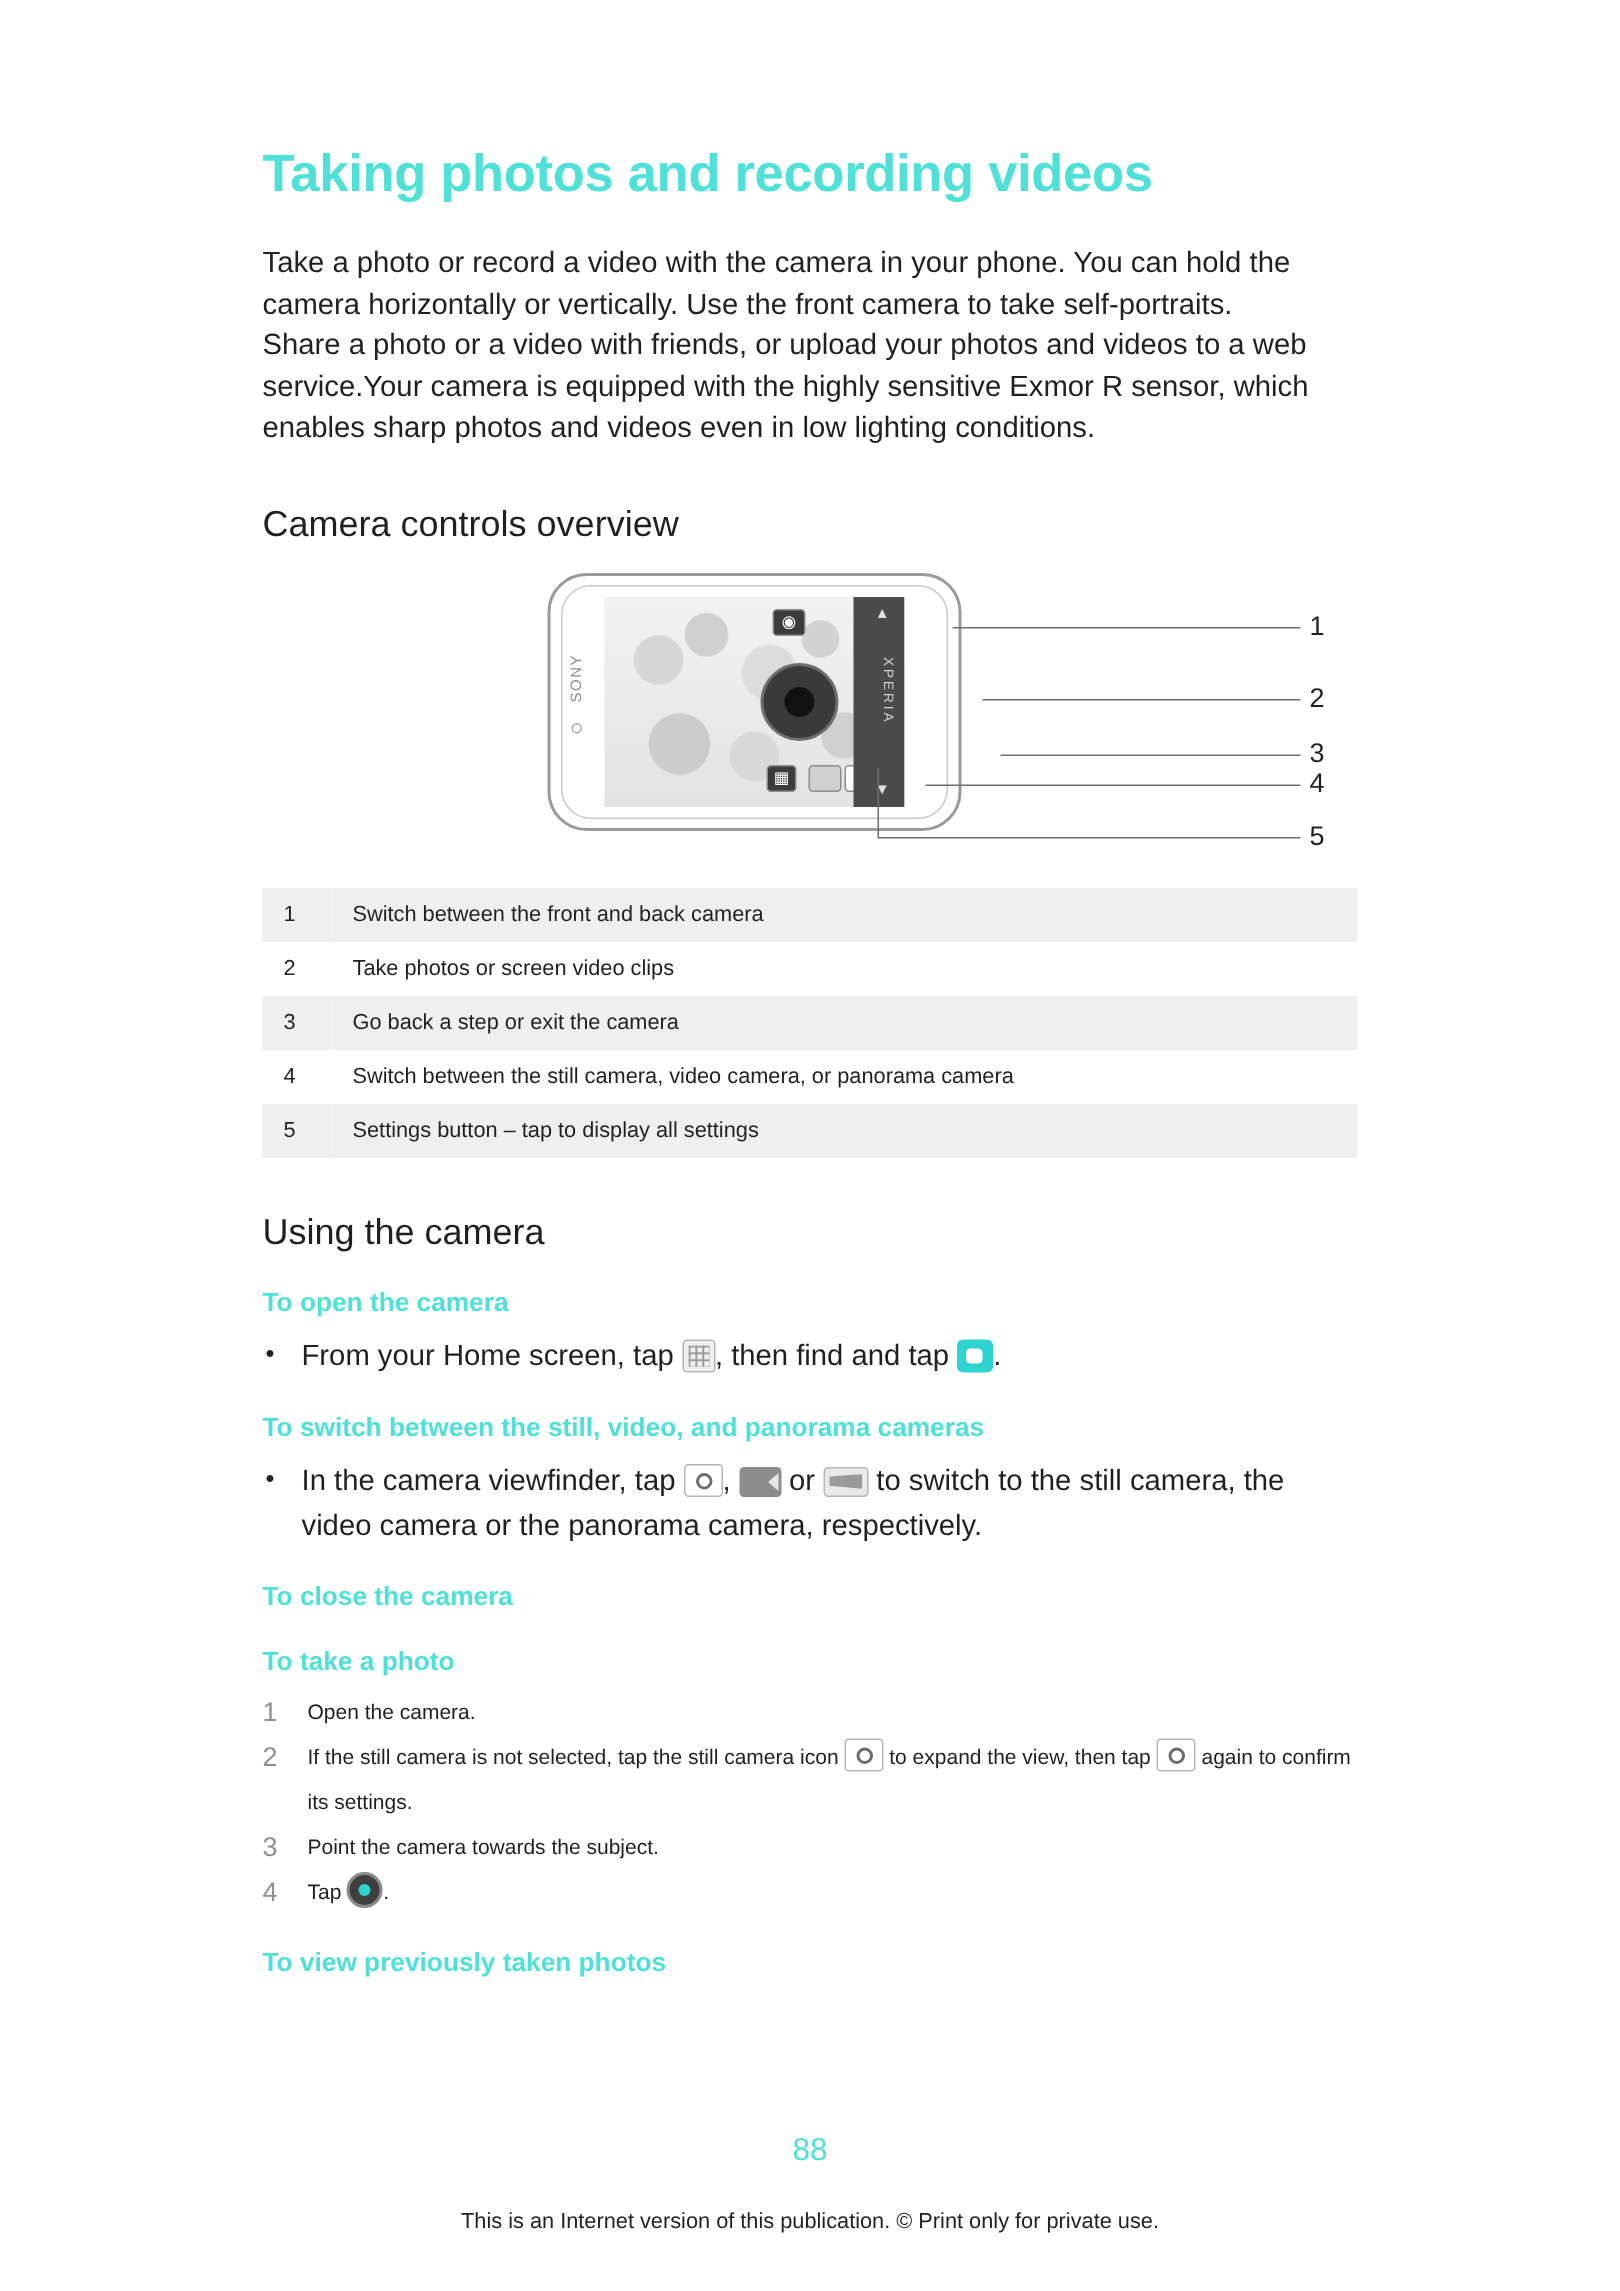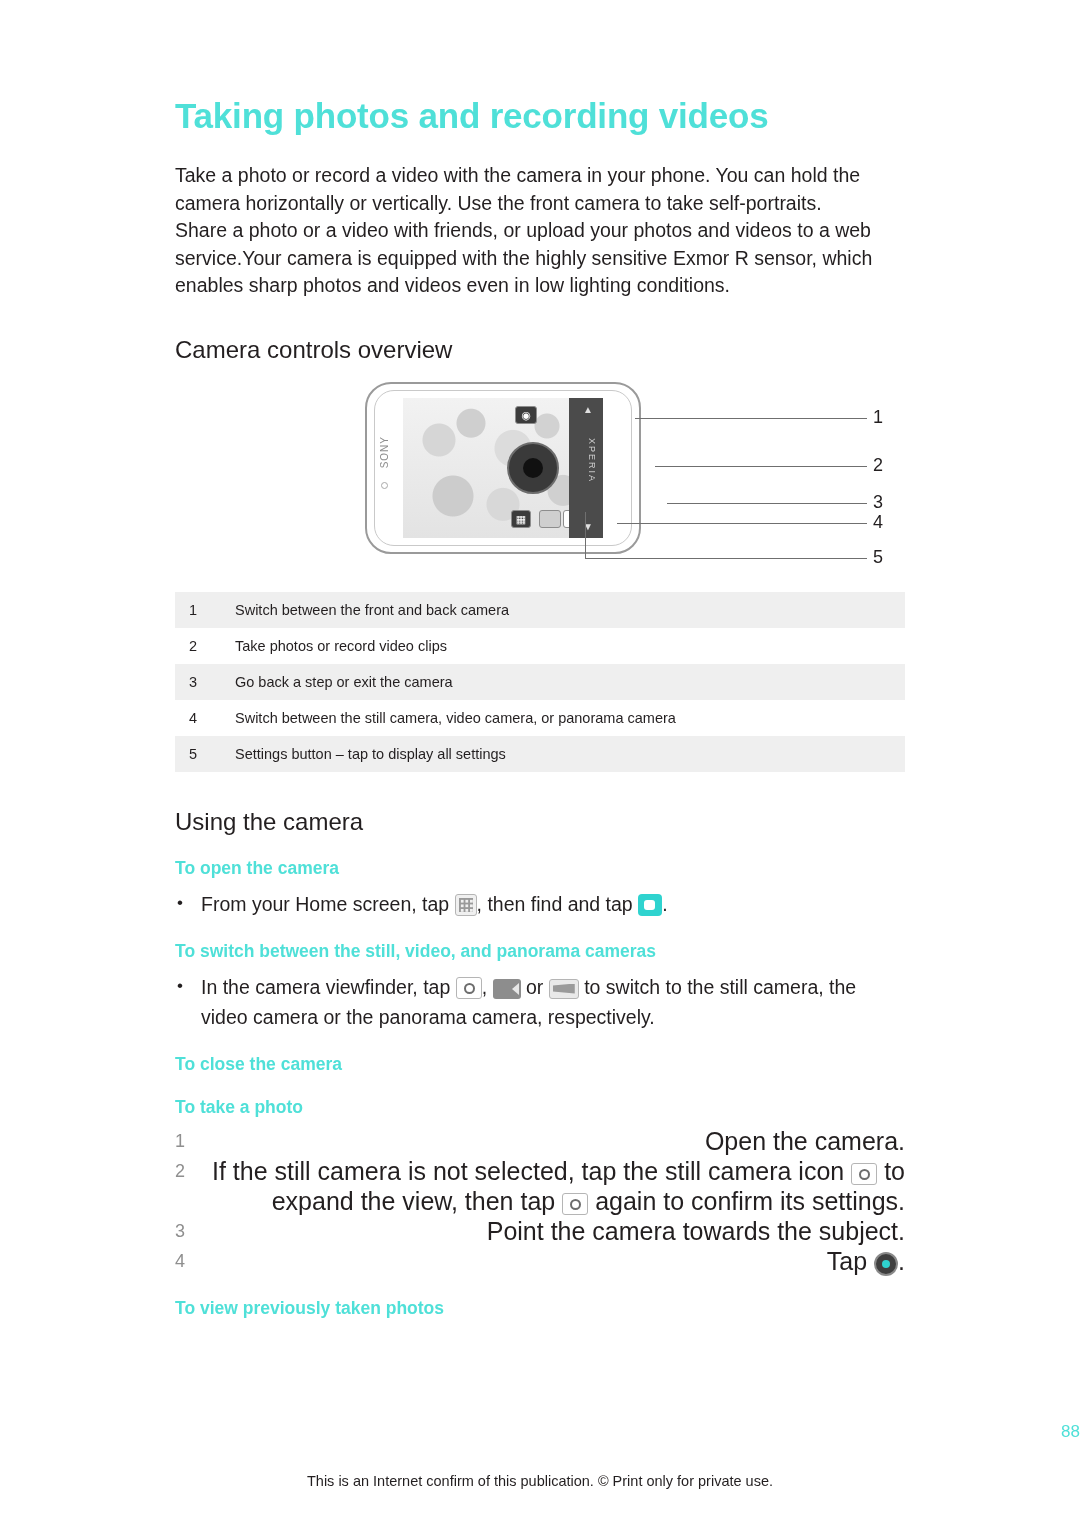--- a/index.html
+++ b/index.html
@@ -250,25 +250,24 @@
   }
   ol.steps {
     list-style: none;
     counter-reset: st;
     margin: 8px 0 0 0;
     padding: 0;
   }
   ol.steps li {
     position: relative;
     counter-increment: st;
-    font-size: 25px;
+    font-size: 14px;
     line-height: 30px;
     padding-left: 30px;
     color: #231f20;
-    text-align: right;
   }
   ol.steps li:before {
     content: counter(st);
     position: absolute;
     left: 0;
     top: 0;
     color: #8f8f8f;
     font-size: 18px;
   }
   
@@ -369,22 +368,22 @@
     width: 8px; height: 8px;
     border-radius: 50%;
     background: #2fd3cf;
   }
   
   .page-num {
     position: absolute;
     left: 0;
     right: 0;
     top: 1422px;
-    text-align: right;
-    font-size: 17px;
+    text-align: center;
+    font-size: 21px;
     color: #4fe0d8;
   }
   .footer-note {
     position: absolute;
     left: 0;
     right: 0;
     top: 1473px;
     text-align: center;
     font-size: 14.5px;
     color: #231f20;
@@ -449,21 +448,21 @@
   </div>
 
   <table class="legend">
     <tbody>
       <tr class="alt">
         <td class="num">1</td>
         <td>Switch between the front and back camera</td>
       </tr>
       <tr>
         <td class="num">2</td>
-        <td>Take photos or record video clips</td>
+        <td>Take photos or screen video clips</td>
       </tr>
       <tr class="alt">
         <td class="num">3</td>
         <td>Go back a step or exit the camera</td>
       </tr>
       <tr>
         <td class="num">4</td>
         <td>Switch between the still camera, video camera, or panorama camera</td>
       </tr>
       <tr class="alt">
@@ -504,15 +503,15 @@
       <span class="ic ic-still"></span>
       <span>again to confirm its settings.</span></li>
     <li><span>Point the camera towards the subject.</span></li>
     <li><span>Tap</span>
       <span class="ic ic-shutter"></span><span>.</span></li>
   </ol>
 
   <h4 class="teal">To view previously taken photos</h4>
 
   <div class="page-num">88</div>
-  <div class="footer-note">This is an Internet confirm of this publication. © Print only for private use.</div>
+  <div class="footer-note">This is an Internet version of this publication. © Print only for private use.</div>
 
 </div>
 
 </body></html>

